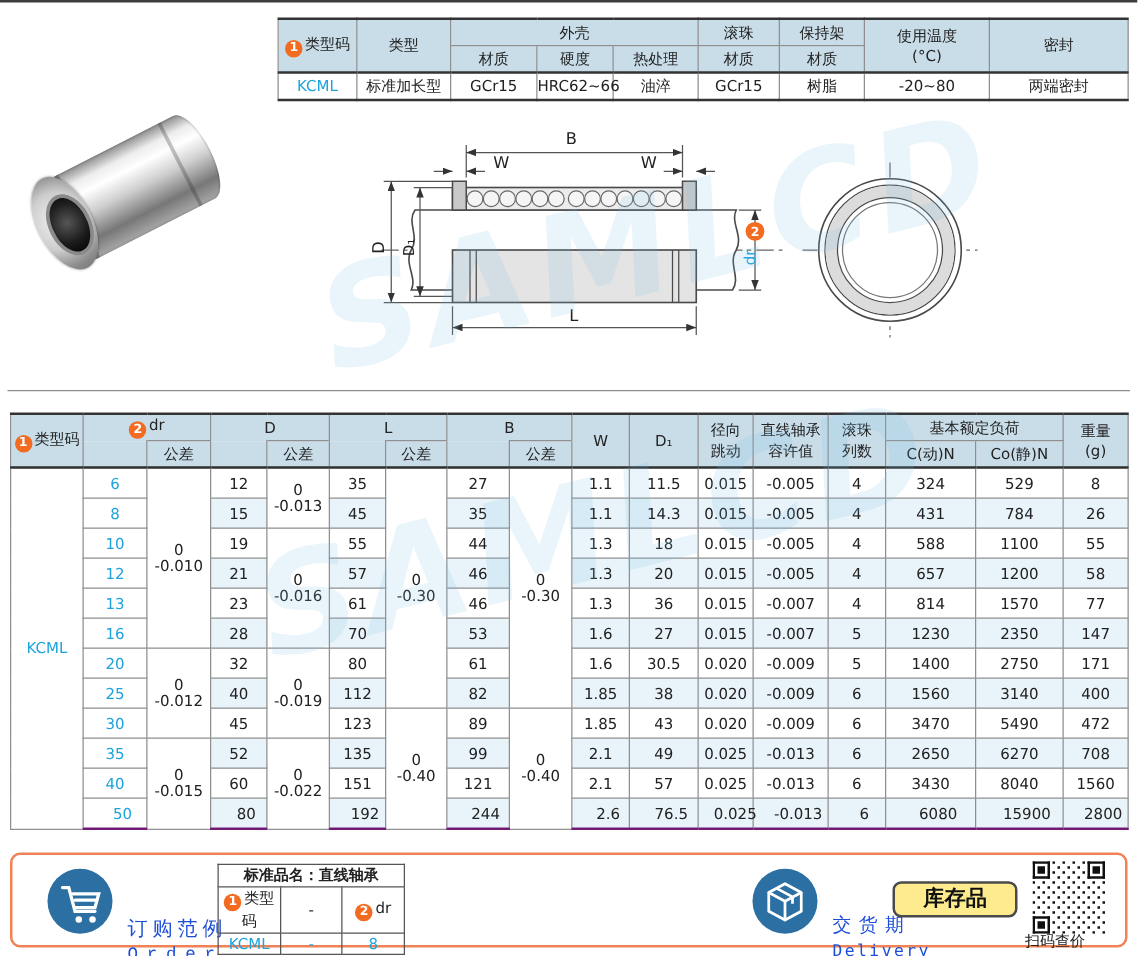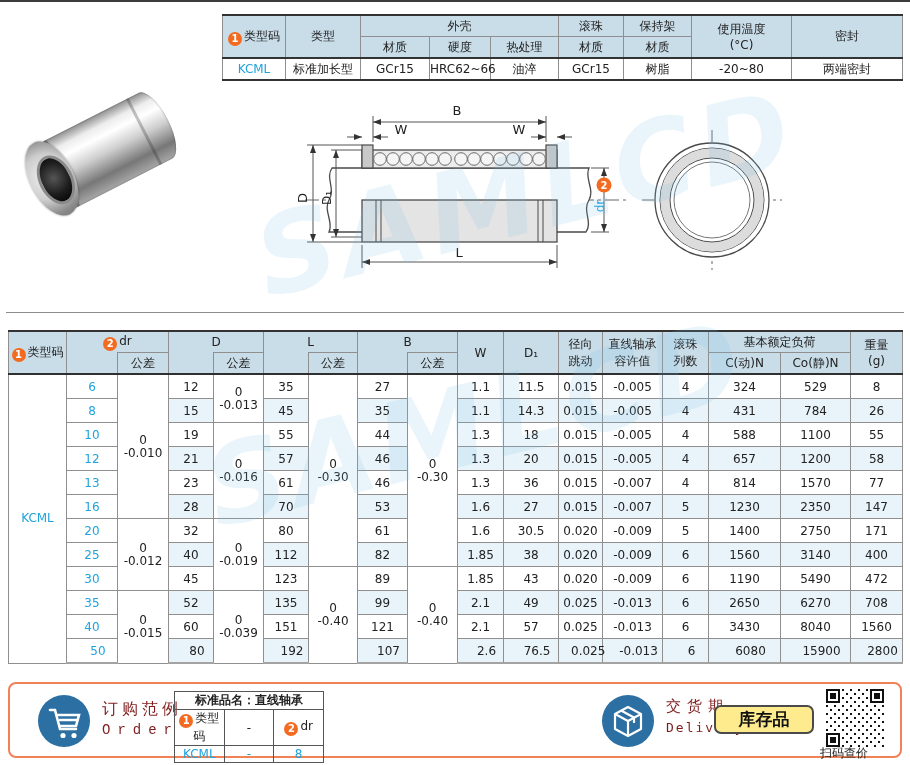--- a/index.html
+++ b/index.html
@@ -21,21 +21,21 @@
   .spec{border-top:2px solid #333;border-bottom:2px solid #333;}
   .spec tr.d td{border-top:2px solid #333;background:#fff;}
 
   
   .mt{position:absolute;left:8px;top:330px;width:894px;font-size:12px;border:1px solid #555;}
   .mt th,.mt td{border:1px solid #8f8f8f;text-align:center;padding:0;font-weight:normal;}
   .mt thead th{background:#c9dde9;height:20px;}
   .mt thead tr.r1 th{border-top:2px solid #333;}
   .mt tbody td{height:23px;background:#fff;}
   .mt tbody tr:first-child td{border-top:2px solid #2f2f2f;}
-  .mt tbody tr:last-child td{border-bottom:2px solid #a3a3a3;padding-left:12px;}
+  .mt tbody tr:last-child td{border-bottom:2px solid #701a75;padding-left:12px;}
   .mt thead th.split{border-bottom:none;}
   .mt thead tr.r2 th.empty{border-top:none;}
   .mt tbody tr.tint td.val{background:#e9f4fa;}
   .mt td.mcell{background:#fff;line-height:13px;}
   .mt td.code{color:#1fa3dd;}
   .mt td.drv{color:#1fa3dd;}
   .tol2{line-height:13px;}
 
   
   .photo{position:absolute;left:14px;top:86px;width:172px;height:142px;}
@@ -54,21 +54,21 @@
     pointer-events:none;z-index:6;letter-spacing:6px;}
   .wm1{left:250px;top:130px;font-size:110px;transform:rotate(-14deg);}
   .wm2{left:200px;top:360px;font-size:110px;transform:rotate(-14deg);}
 
   
   .footer{position:absolute;left:8px;top:682px;width:894px;height:76px;border:2px solid #f08256;
     border-radius:8px;box-sizing:border-box;background:#fff;}
   .fic{position:absolute;width:56px;height:56px;}
   .cart-ic{left:26px;top:9px;}
   .del-ic{left:590px;top:9px;}
-  .ftxt{position:absolute;color:#7f1d1d;}
+  .ftxt{position:absolute;color:#1d4ed8;margin-top:34px;}
   .order-cn{left:92px;top:15px;font-size:16px;letter-spacing:4px;}
   .order-en{left:92px;top:38px;font-size:14px;letter-spacing:7px;font-family:Liberation Mono, monospace;}
   .del-cn{left:656px;top:13px;font-size:15px;letter-spacing:6px;}
   .del-en{left:656px;top:36px;font-size:13px;letter-spacing:2px;font-family:"DejaVu Sans Mono",monospace;}
   .ordertab{position:absolute;left:164px;top:7px;width:150px;font-size:12px;}
   .ordertab td{border:1px solid #555;text-align:center;height:16px;padding:0 2px;}
   .stock{position:absolute;left:704px;top:21px;width:100px;height:29px;background:#fdeb8d;border:2px solid #4a4a4a;
     border-radius:7px;box-sizing:border-box;text-align:center;font-size:17px;font-weight:bold;line-height:25px;color:#111;}
   .qr{position:absolute;left:816px;top:5px;width:58px;height:58px;}
   .qr rect{fill:#101010;}
@@ -440,34 +440,34 @@
           <td class="val">89</td>
           <td rowspan="4" class="mcell">
             <div class="tol2">0</div>
             <div class="tol2">-0.40</div>
           </td>
           <td class="val">1.85</td>
           <td class="val">43</td>
           <td class="val">0.020</td>
           <td class="val">-0.009</td>
           <td class="val">6</td>
-          <td class="val">1190</td>
+          <td class="val">3470</td>
           <td class="val">5490</td>
           <td class="val">472</td>
         </tr>
         <tr class="tint">
           <td class="drv">35</td>
           <td rowspan="3" class="mcell">
             <div class="tol2">0</div>
             <div class="tol2">-0.015</div>
           </td>
           <td class="val">52</td>
           <td rowspan="3" class="mcell">
             <div class="tol2">0</div>
-            <div class="tol2">-0.039</div>
+            <div class="tol2">-0.022</div>
           </td>
           <td class="val">135</td>
           <td class="val">99</td>
           <td class="val">2.1</td>
           <td class="val">49</td>
           <td class="val">0.025</td>
           <td class="val">-0.013</td>
           <td class="val">6</td>
           <td class="val">2650</td>
           <td class="val">6270</td>
@@ -484,21 +484,21 @@
           <td class="val">-0.013</td>
           <td class="val">6</td>
           <td class="val">3430</td>
           <td class="val">8040</td>
           <td class="val">1560</td>
         </tr>
         <tr class="tint">
           <td class="drv">50</td>
           <td class="val">80</td>
           <td class="val">192</td>
-          <td class="val">107</td>
+          <td class="val">244</td>
           <td class="val">2.6</td>
           <td class="val">76.5</td>
           <td class="val">0.025</td>
           <td class="val">-0.013</td>
           <td class="val">6</td>
           <td class="val">6080</td>
           <td class="val">15900</td>
           <td class="val">2800</td>
         </tr>
       </tbody>

